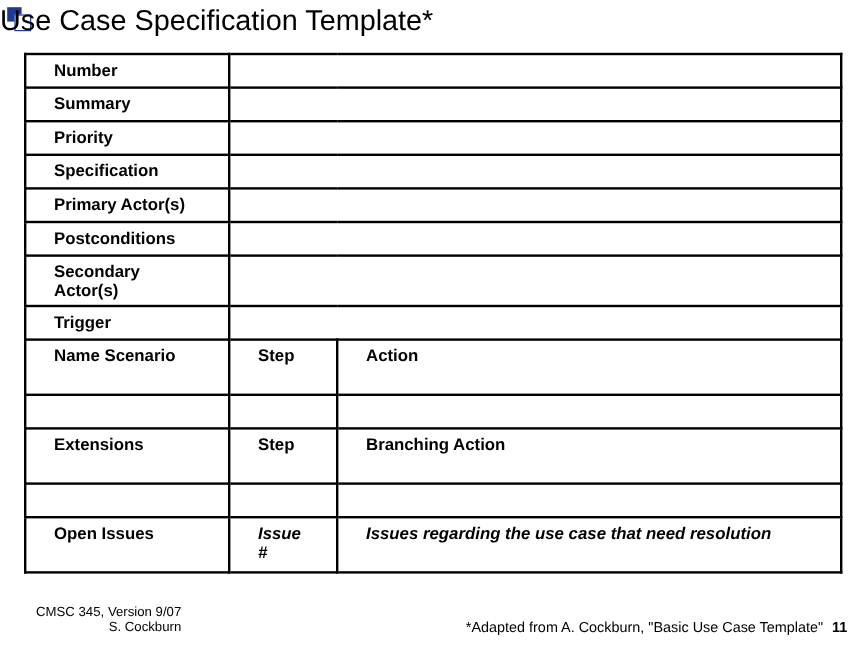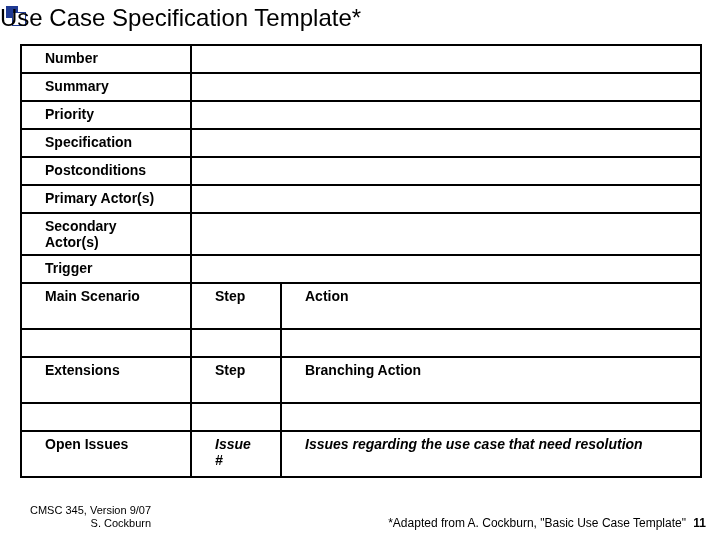--- a/index.html
+++ b/index.html
@@ -123,37 +123,37 @@
         </tr>
         <tr>
           <td>Priority</td>
           <td class="empty" colspan="2"></td>
         </tr>
         <tr>
           <td>Specification</td>
           <td class="empty" colspan="2"></td>
         </tr>
         <tr>
-          <td>Postconditions</td>
+          <td>Primary Actor(s)</td>
           <td class="empty" colspan="2"></td>
         </tr>
         <tr>
-          <td>Primary Actor(s)</td>
+          <td>Postconditions</td>
           <td class="empty" colspan="2"></td>
         </tr>
         <tr>
           <td>Secondary Actor(s)</td>
           <td class="empty" colspan="2"></td>
         </tr>
         <tr>
           <td>Trigger</td>
           <td class="empty" colspan="2"></td>
         </tr>
         <tr class="tall">
-          <td>Main Scenario</td>
+          <td>Name Scenario</td>
           <td>Step</td>
           <td>Action</td>
         </tr>
         <tr>
           <td class="empty"></td>
           <td class="empty"></td>
           <td class="empty"></td>
         </tr>
         <tr class="tall">
           <td>Extensions</td>

